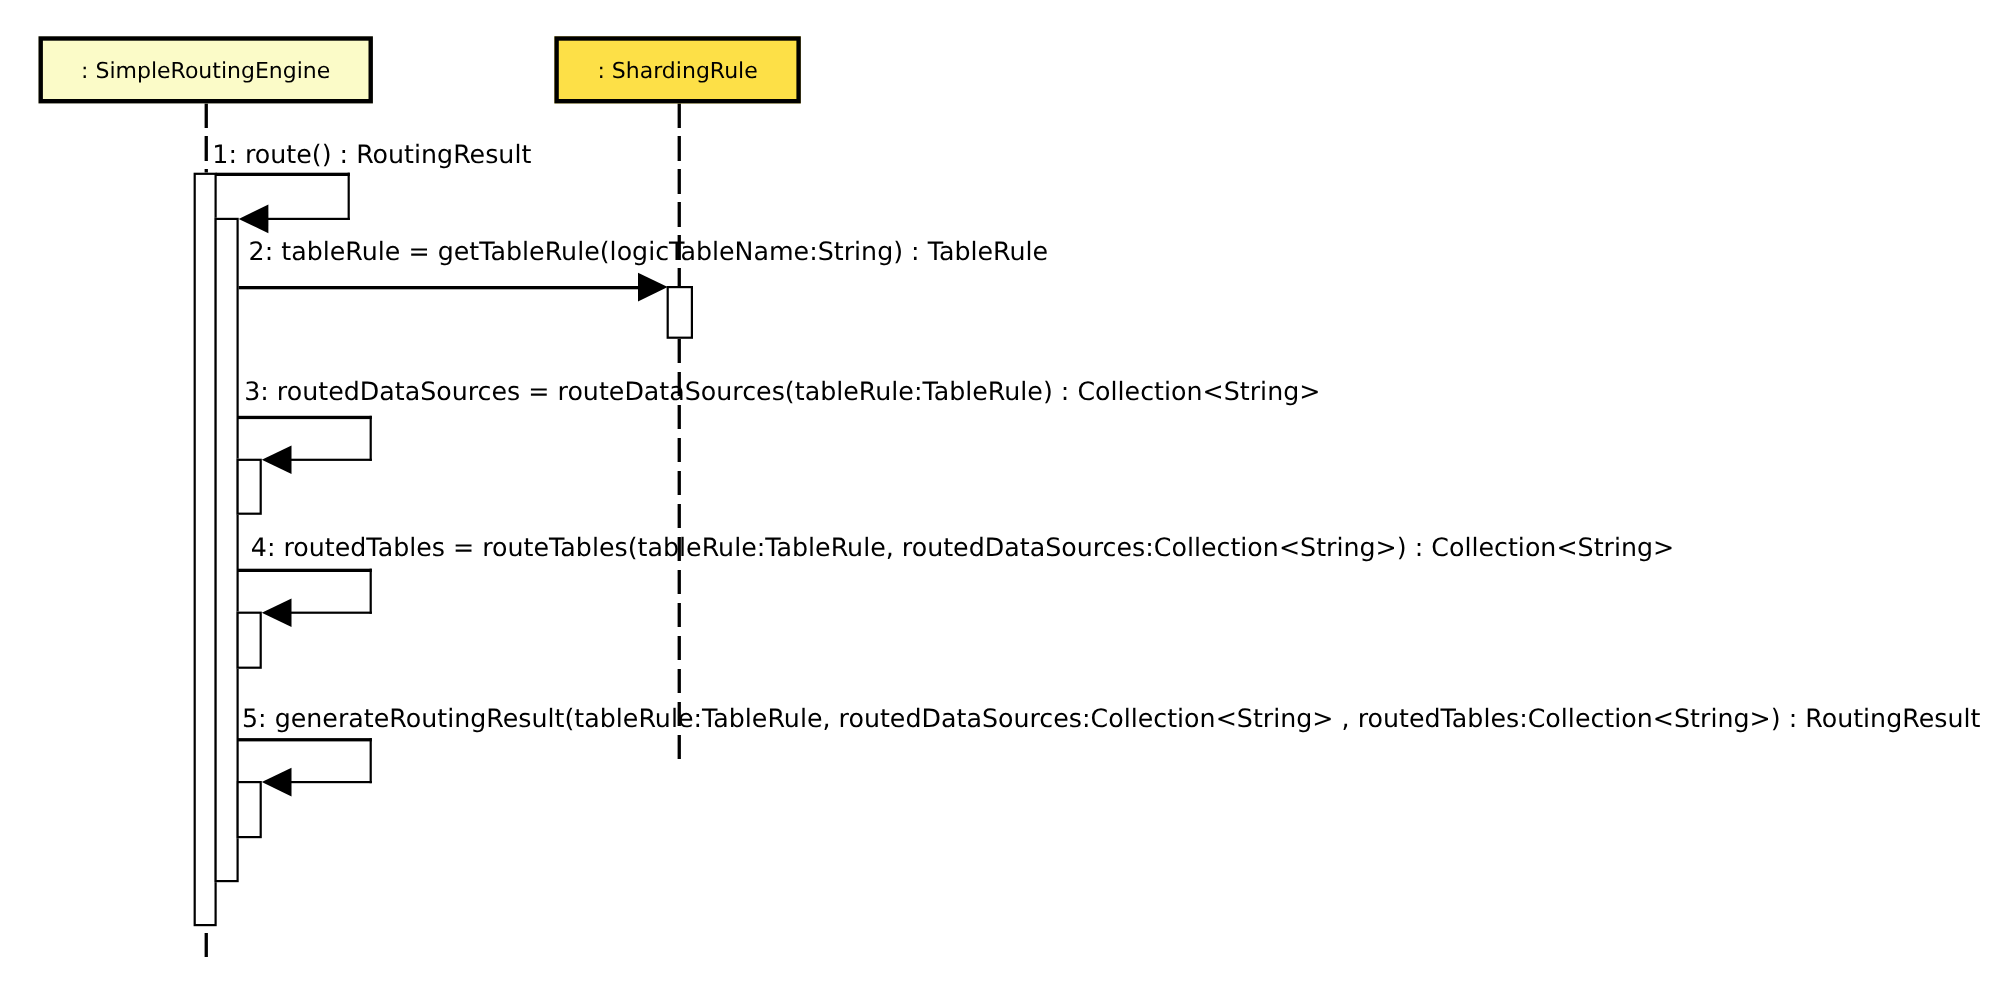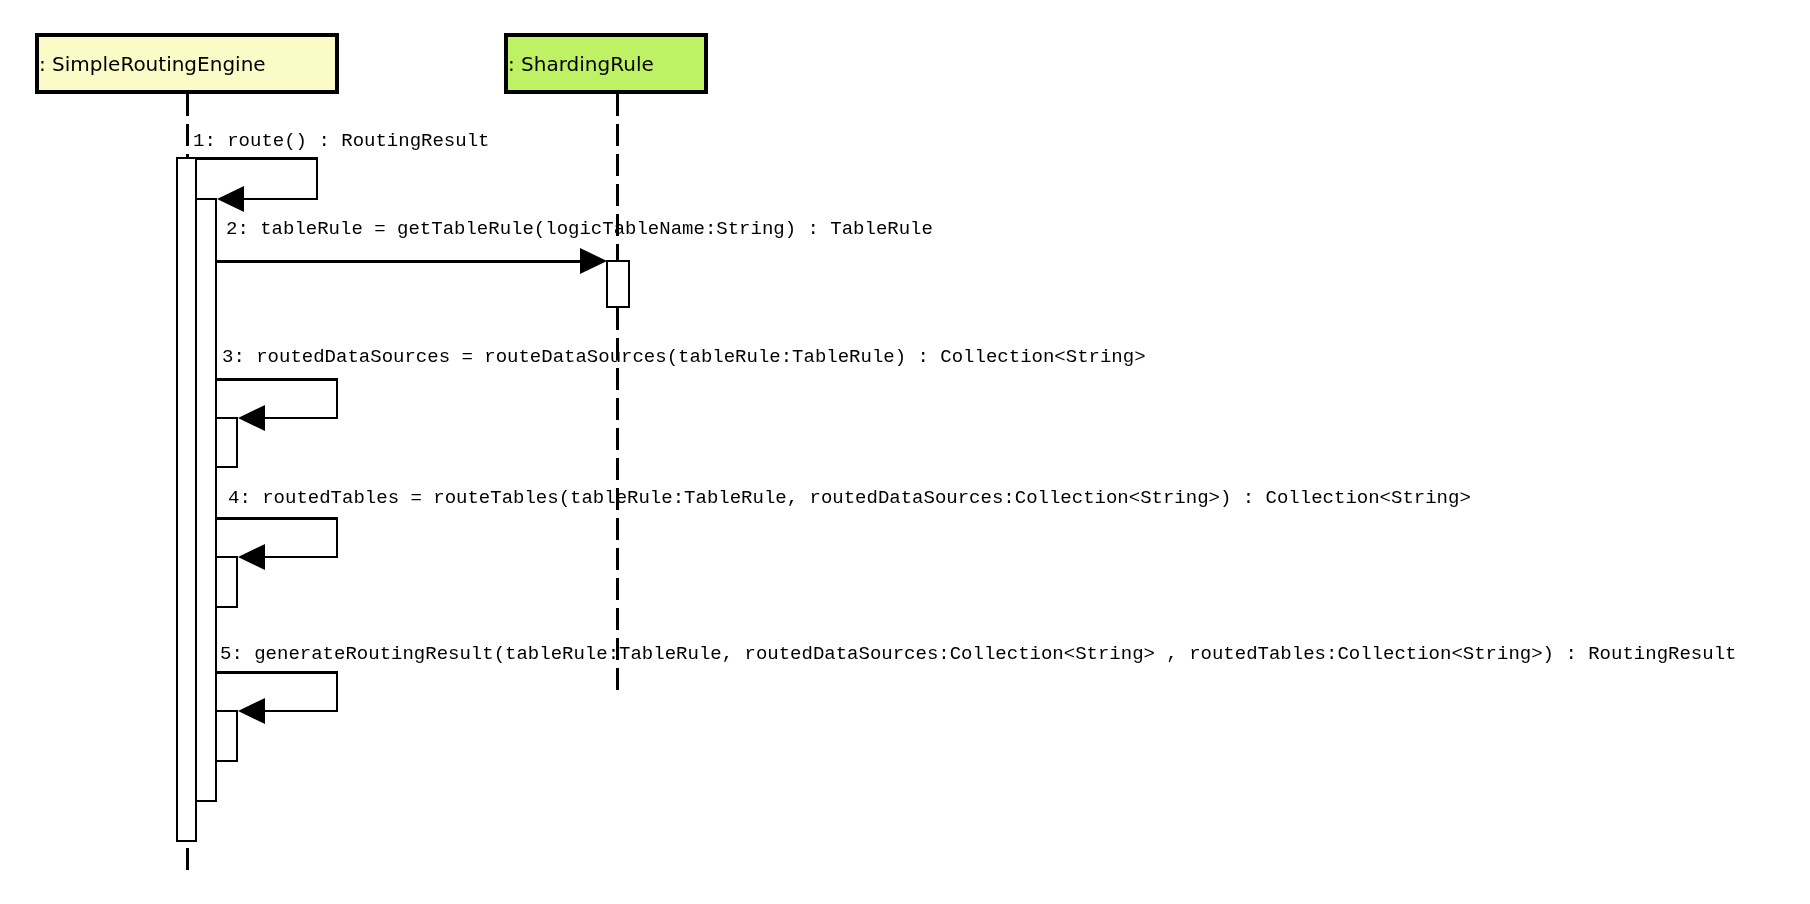--- a/index.html
+++ b/index.html
@@ -4,21 +4,21 @@
 <style>
   html,body { margin:0; padding:0; background:#ffffff; }
   .canvas {
     position:relative; width:1810px; height:904px; background:#ffffff;
     font-family:"DejaVu Sans","Liberation Sans",sans-serif; color:#000;
     overflow:hidden;
   }
   .participant {
     position:absolute; box-sizing:border-box;
     border:4px solid #000; background:#FBFBC8;
-    display:flex; align-items:center; justify-content:flex-start;
+    display:flex; align-items:center; justify-content:center;
     font-size:20px; white-space:nowrap;
   }
   .lifeline {
     position:absolute; width:3px;
     background:repeating-linear-gradient(to bottom,#000 0px,#000 22px,transparent 22px,transparent 30px);
   }
   .bar {
     position:absolute; box-sizing:border-box;
     background:#ffffff; border:2.5px solid #000;
   }
@@ -28,37 +28,37 @@
     position:absolute; width:0; height:0;
     border-top:13px solid transparent; border-bottom:13px solid transparent;
     border-right:27px solid #000;
   }
   .arrow-right {
     position:absolute; width:0; height:0;
     border-top:13px solid transparent; border-bottom:13px solid transparent;
     border-left:27px solid #000;
   }
   .msg-label {
-    position:absolute; font-size:19px; line-height:22px; white-space:nowrap;font-family:Liberation Mono, monospace;
+    position:absolute; font-size:23px; line-height:22px; white-space:nowrap;
   }
 </style>
 </head>
 <body>
 
 <div class="canvas" style="background: rgb(255, 255, 255);">
 
   <div class="lifeline" style="left:185.5px; top:94px; height:63px;"></div>
   <div class="lifeline" style="left:185.5px; top:848px; height:24px;"></div>
   <div class="lifeline" style="left:615.5px; top:94px; height:166px;"></div>
   <div class="lifeline" style="left:615.5px; top:308px; height:382px;"></div>
 
   <div class="participant" style="left: 35px; top: 33px; width: 304px; height: 61px; background: rgb(251, 251, 200);">
     <span>: SimpleRoutingEngine</span>
   </div>
-  <div class="participant" style="left: 504px; top: 33px; width: 204px; height: 61px; background: #bef264;">
+  <div class="participant" style="left: 504px; top: 33px; width: 224px; height: 61px; background: #fde047;">
     <span>: ShardingRule</span>
   </div>
 
   <div class="bar" style="left:176px; top:157px; width:21px; height:685px;"></div>
   <div class="bar" style="left:194.5px; top:198px; width:22.5px; height:604px;"></div>
   <div class="bar" style="left:215px; top:417px; width:23px; height:51px;"></div>
   <div class="bar" style="left:215px; top:556px; width:23px; height:52px;"></div>
   <div class="bar" style="left:215px; top:710px; width:23px; height:52px;"></div>
   <div class="bar" style="left:606px; top:260px; width:24px; height:48px;"></div>
 

